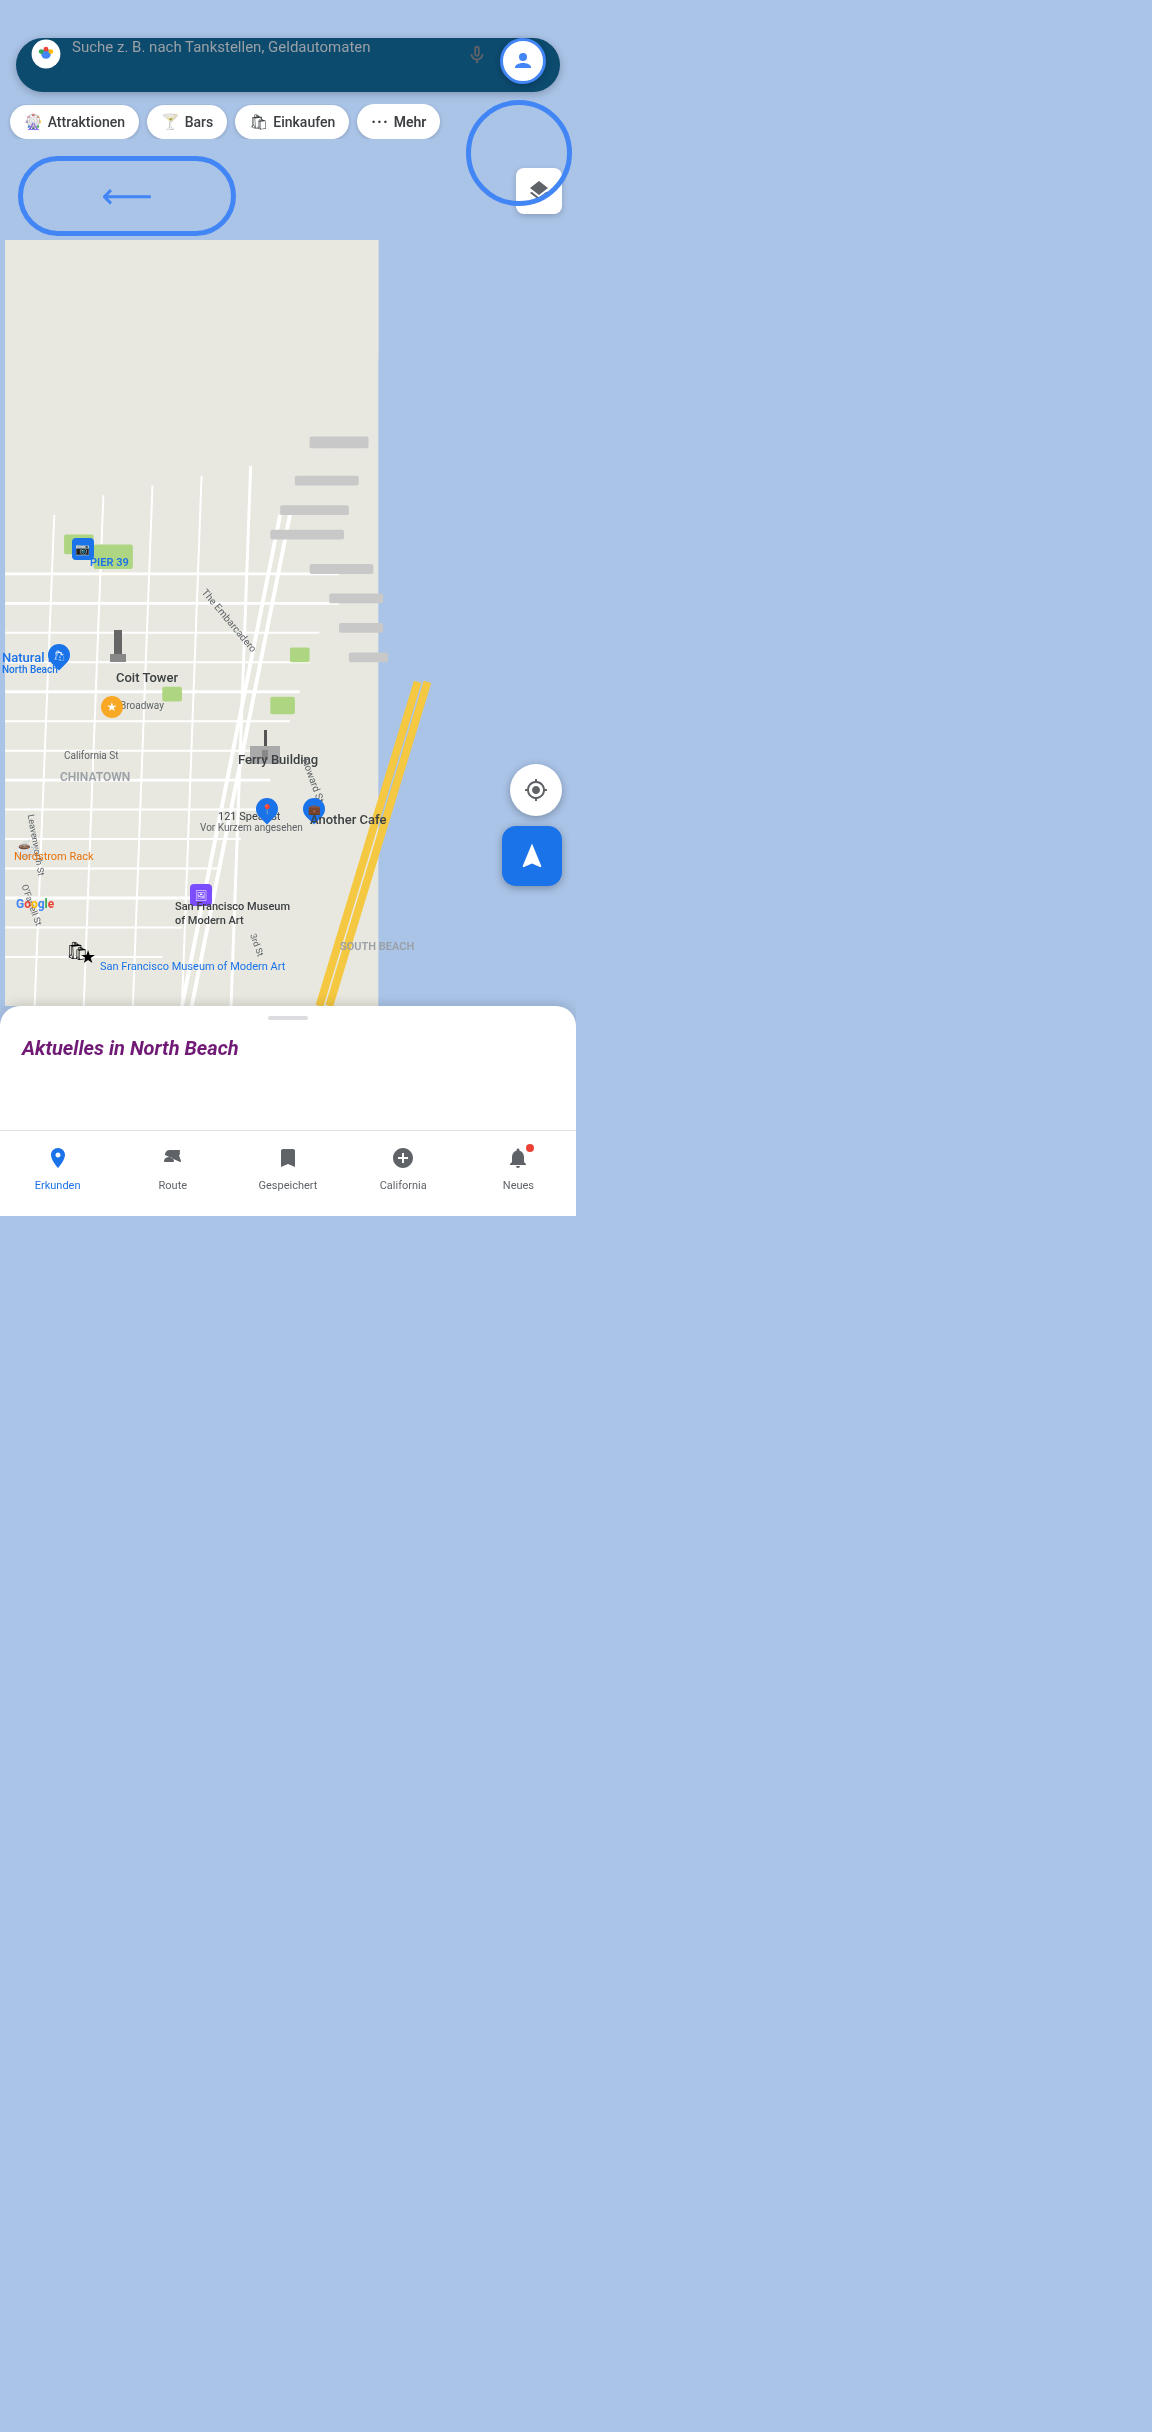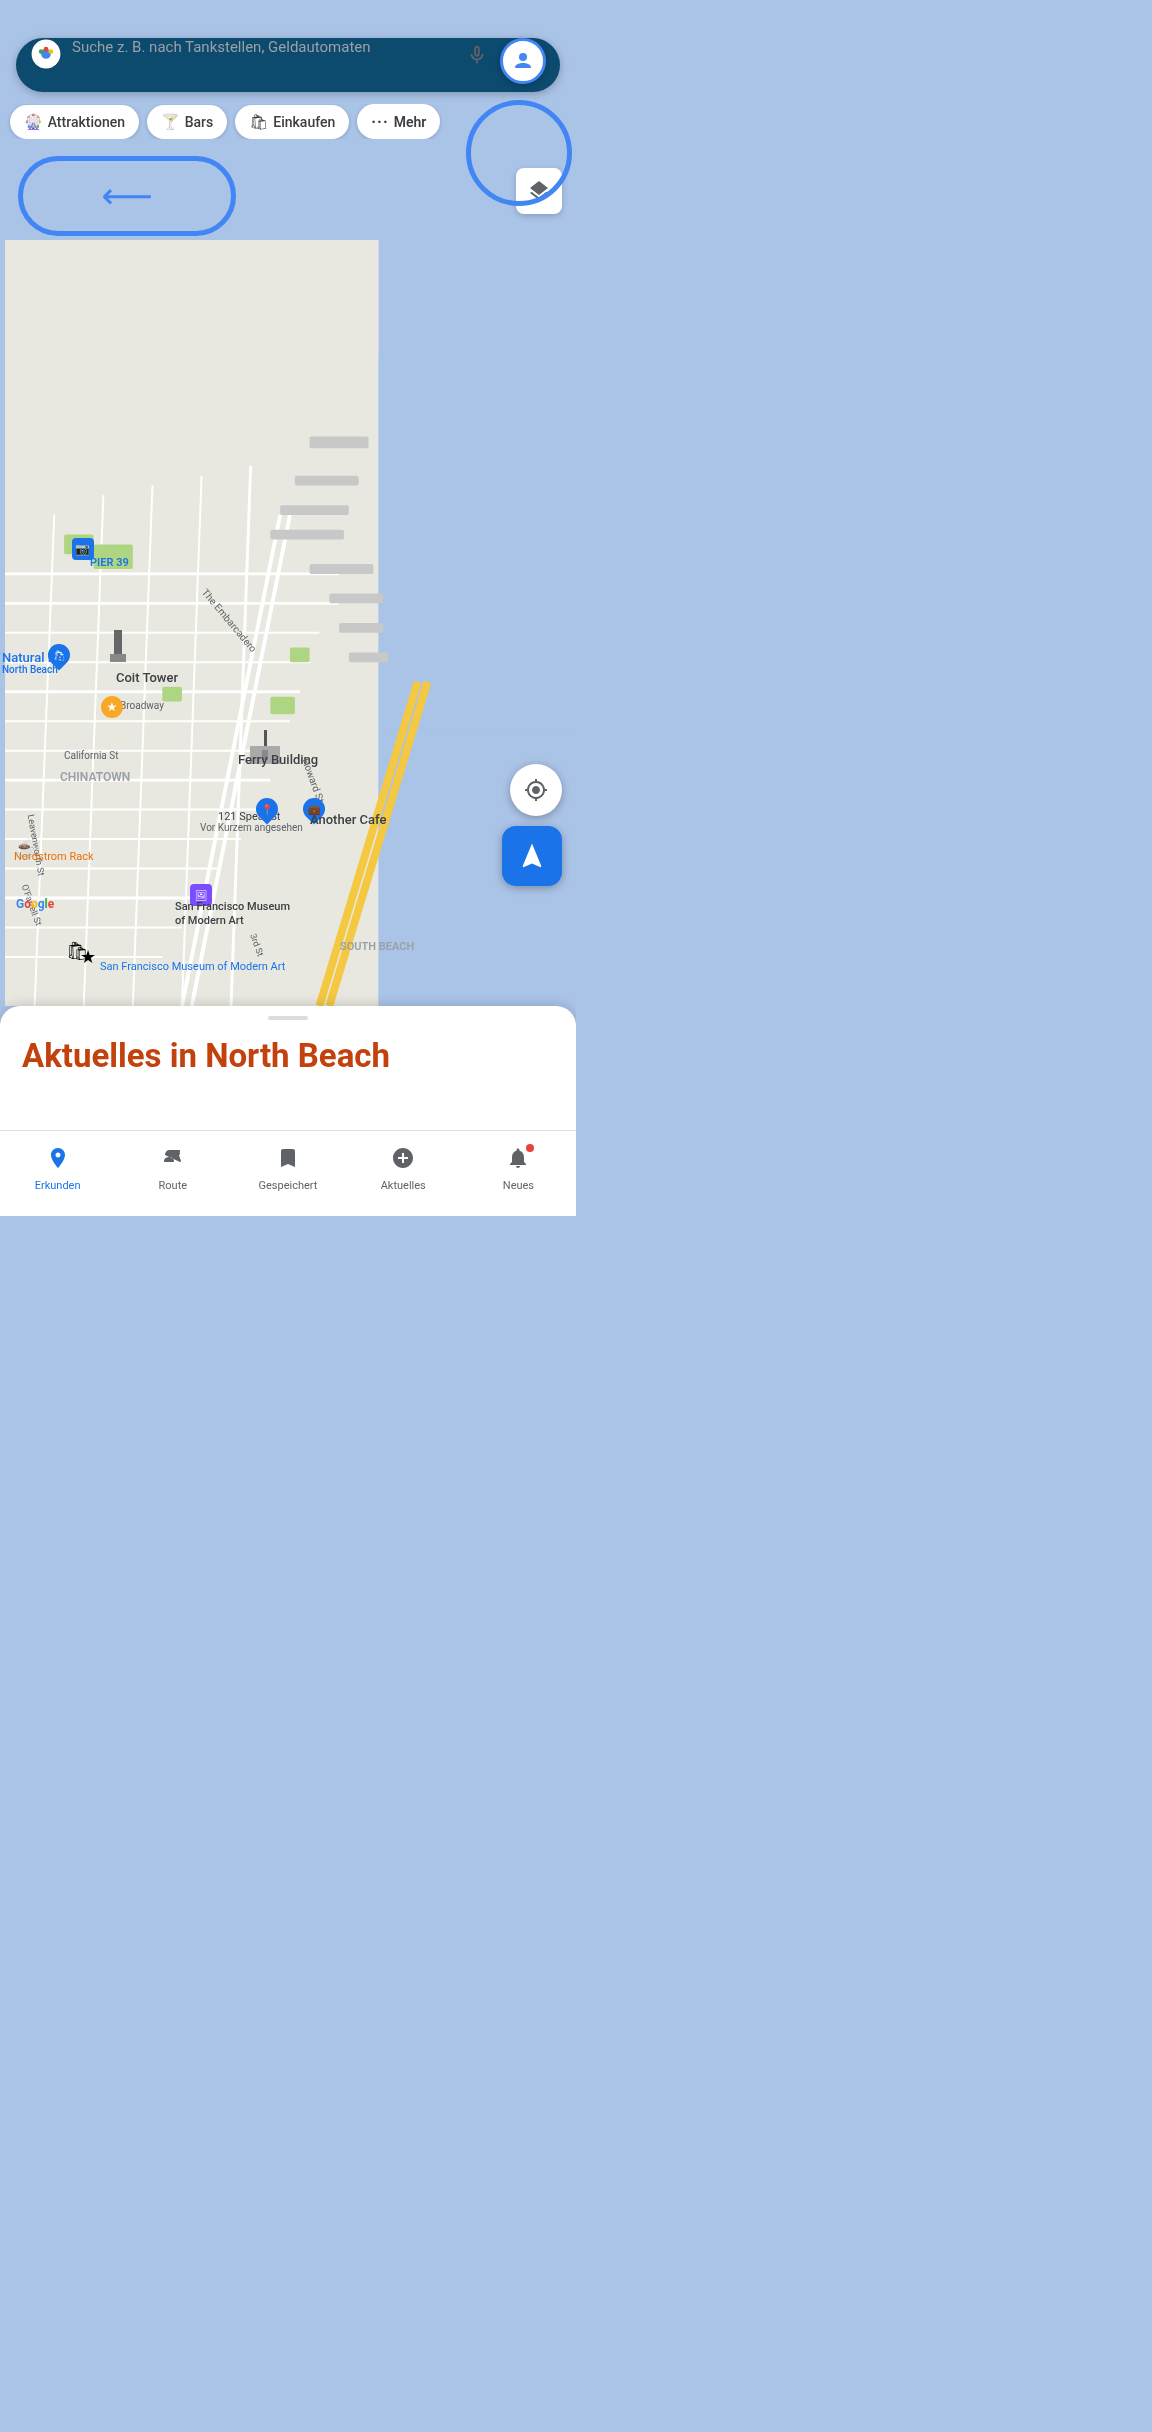--- a/index.html
+++ b/index.html
@@ -247,24 +247,25 @@
 
     .sheet-handle {
       width: 40px;
       height: 4px;
       background: #dadce0;
       border-radius: 2px;
       margin: 10px auto 0;
     }
 
     .sheet-title {
-      font-size: 33px;
+      font-size: 20px;
       font-weight: 700;
-      color: #c2410c;
+      color: #701a75;
       padding: 16px 22px 0;
+      font-style: italic;
     }
 
     
     .bottom-nav {
       position: absolute;
       bottom: 0;
       left: 0;
       right: 0;
       height: 86px;
       background: white;
@@ -723,21 +724,21 @@
     </div>
     <span class="nav-item-label">Gespeichert</span>
   </div>
 
   <div class="nav-item">
     <div class="nav-item-icon">
       <svg width="24" height="24" viewBox="0 0 24 24" fill="#5f6368">
         <path d="M12 2C6.48 2 2 6.48 2 12s4.48 10 10 10 10-4.48 10-10S17.52 2 12 2zm5 11h-4v4h-2v-4H7v-2h4V7h2v4h4v2z"></path>
       </svg>
     </div>
-    <span class="nav-item-label">Aktuelles</span>
+    <span class="nav-item-label">California</span>
   </div>
 
   <div class="nav-item">
     <div class="nav-item-icon" style="position:relative;">
       <svg width="24" height="24" viewBox="0 0 24 24" fill="#5f6368">
         <path d="M12 22c1.1 0 2-.9 2-2h-4c0 1.1.9 2 2 2zm6-6v-5c0-3.07-1.63-5.64-4.5-6.32V4c0-.83-.67-1.5-1.5-1.5s-1.5.67-1.5 1.5v.68C7.64 5.36 6 7.92 6 11v5l-2 2v1h16v-1l-2-2z"></path>
       </svg>
       <div class="notification-dot"></div>
     </div>
     <span class="nav-item-label">Neues</span>

